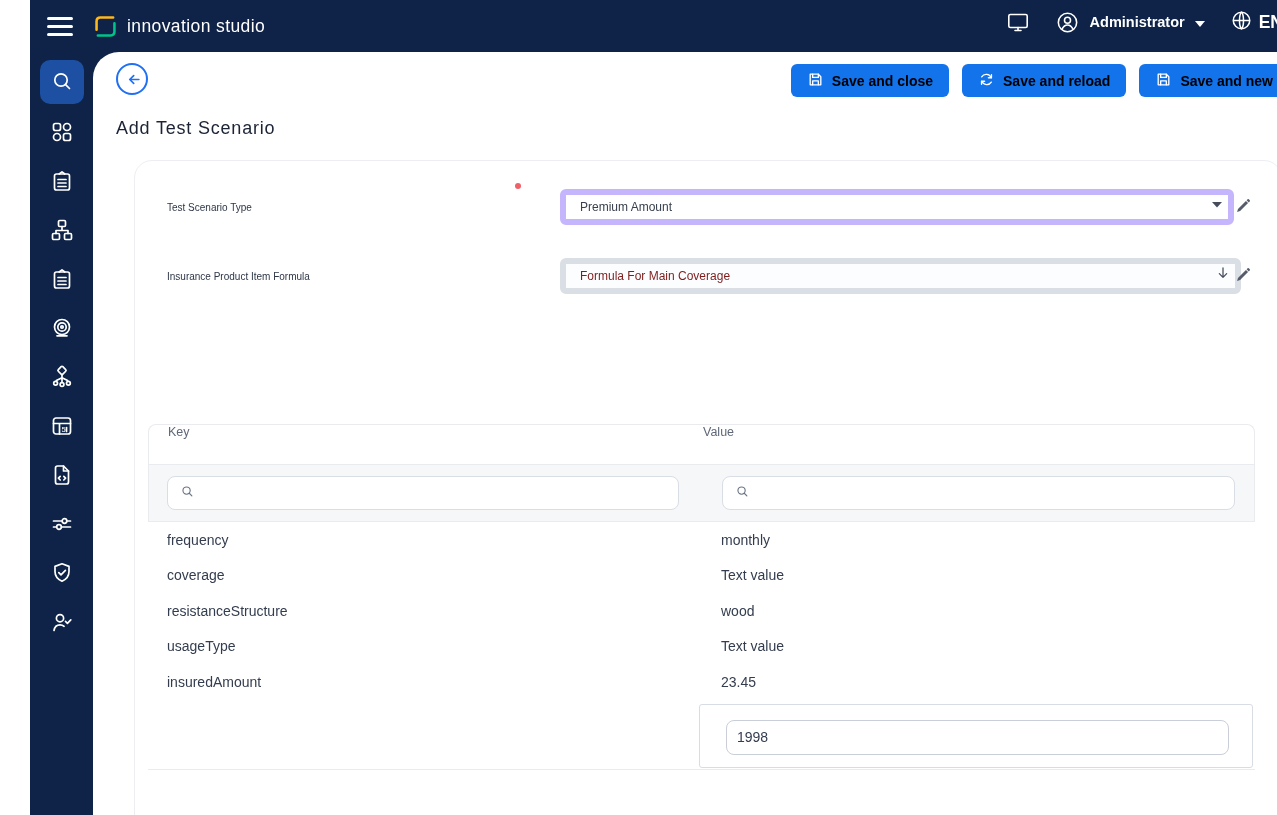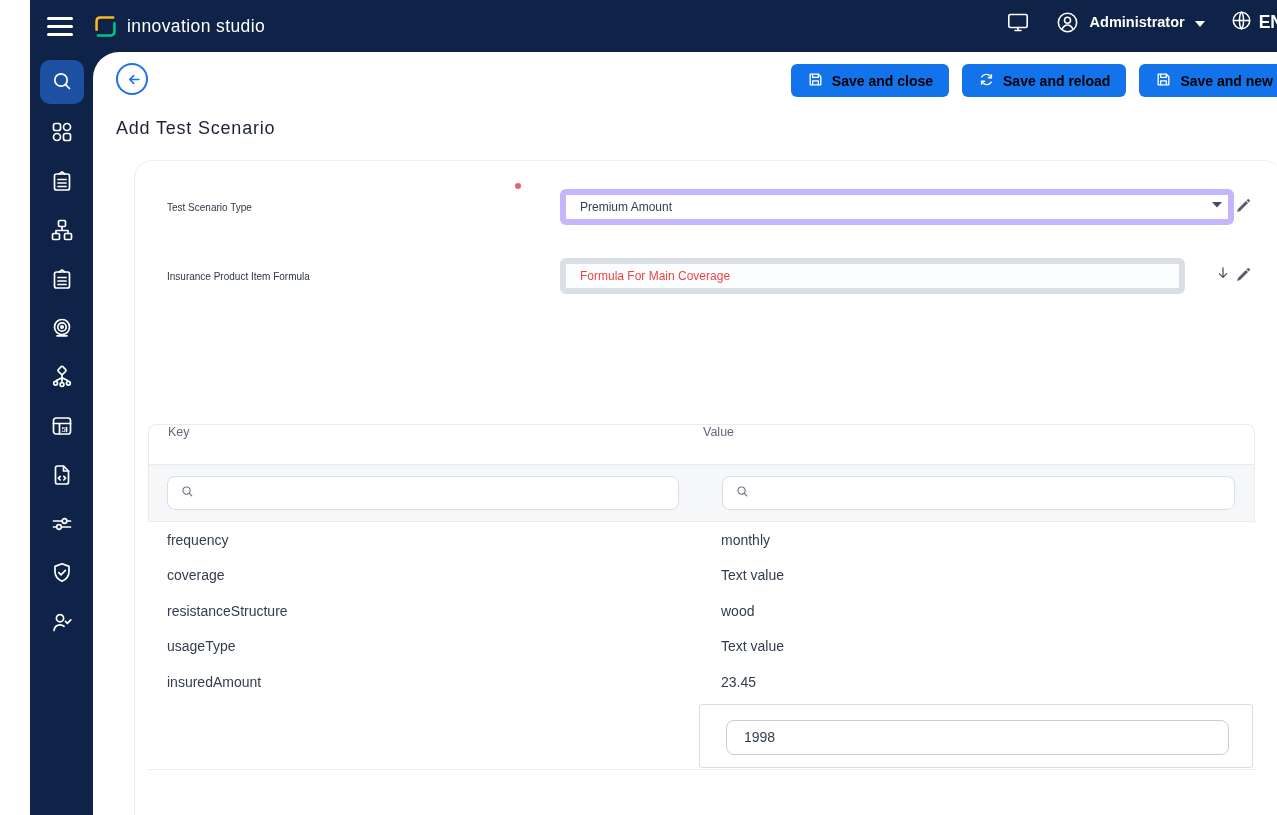--- a/index.html
+++ b/index.html
@@ -39,21 +39,21 @@
 
   
   .card{position:absolute;left:41px;right:25px;top:108px;bottom:-12px;background:#fff;
         border:1px solid #eceef2;border-radius:18px 18px 0 0;box-sizing:border-box}
   .form-row{position:absolute;left:32px;height:36px;display:flex;align-items:center}
   .row-1{top:28px}.row-2{top:97px}
   .form-label{font-size:10px;color:#2e3747}
   .form-input{position:absolute;left:393px;top:0;height:36px;border:6px solid #c4b5fd;border-radius:6px;
               font-size:12px;color:#39414f;padding:0 14px;background:#fff;box-sizing:border-box;font-family:inherit}
   .input-1{width:674px}
-  .input-2{width:625px;background:#fcfdfe;color:#ef4444;border-color:#dadee5}
+  .input-2{width:681px;background:#fcfdfe;color:#7f1d1d;border-color:#dadee5}
   .req-dot{position:absolute;left:380px;top:22px;width:6px;height:6px;border-radius:50%;background:#ef6069}
   .fld-icon{position:absolute;background:none;border:none;padding:0;cursor:pointer;display:flex;align-items:center}
   .caret-1{left:1076px;top:40px}
   .pencil-1{left:1100px;top:36px}
   .arrow-2{left:1080px;top:104px}
   .pencil-2{left:1100px;top:105px}
 
   
   .table{position:absolute;left:13px;top:263px;width:1107px}
   .thead-box{border:1px solid #e9ebef;border-bottom:none;border-radius:8px 8px 0 0}
@@ -67,21 +67,21 @@
   .search-key{margin-left:18px;width:512px}
   .search-val{margin-left:43px;width:513px}
   .search-box input{border:none;outline:none;flex:1;height:100%;background:transparent;font-size:14px;
                     font-family:inherit;min-width:0}
   .trow{height:35.5px;display:flex;align-items:center;font-size:14px;color:#333d4e}
   .tcell-key{width:573px;padding-left:19px;box-sizing:border-box}
   .trow.editing{height:69px;position:relative;border-bottom:1px solid #e9ebef}
   .edit-cell{position:absolute;left:551px;top:4px;width:554px;height:64px;border:1px solid #d8dce3;
              border-radius:3px;background:#fff;box-sizing:border-box}
   .edit-input{position:absolute;left:26px;top:15px;width:503px;height:35px;border:1px solid #c9ced8;
-              border-radius:8px;padding:0 17px;font-size:14px;color:#333d4e;box-sizing:border-box;
+              border-radius:8px;padding:0 10px;font-size:14px;color:#333d4e;box-sizing:border-box;
               font-family:inherit;outline:none}
 </style>
 </head>
 <body>
 
 <div class="app">
 
   <header class="topbar">
     <button class="hamburger">
       <span></span>

